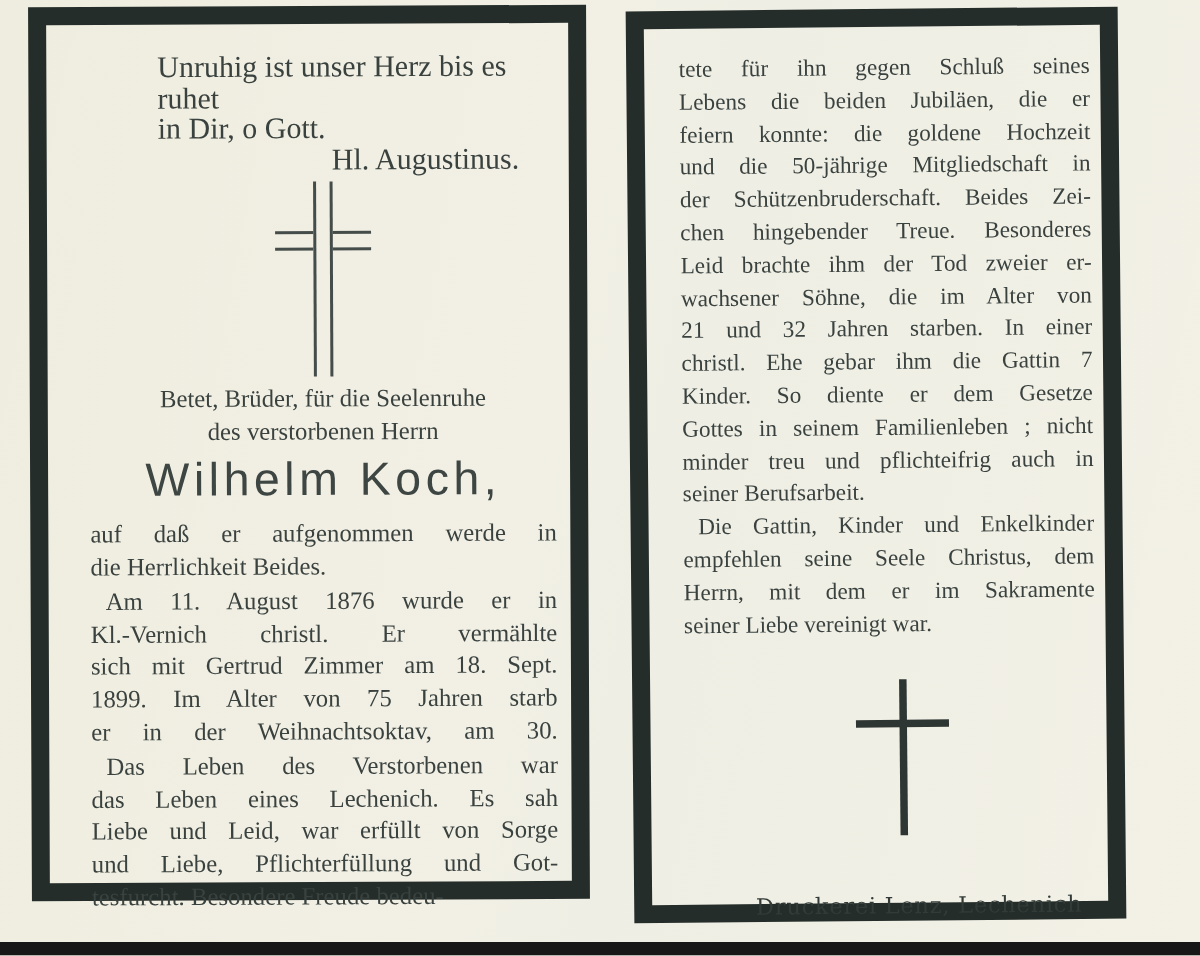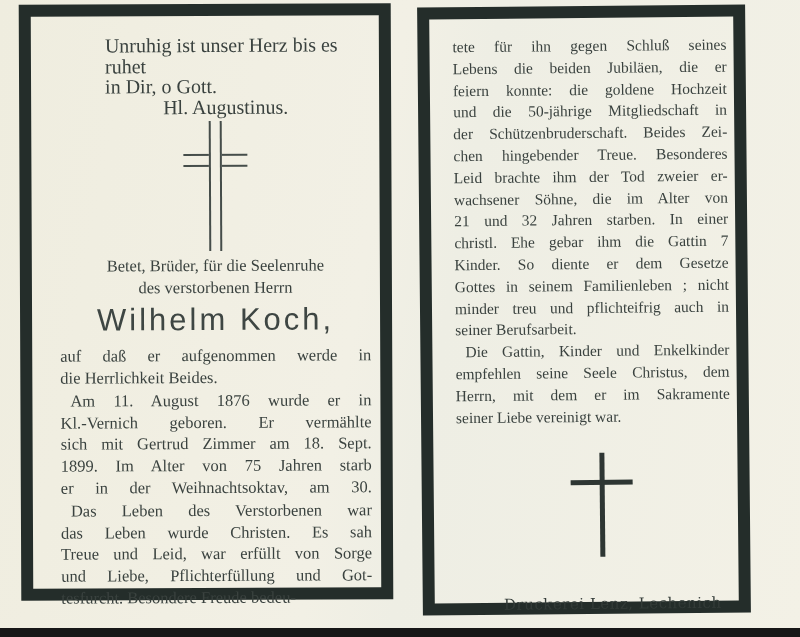--- a/index.html
+++ b/index.html
@@ -51,21 +51,21 @@
   .panel-right .para { font-size:15.5px; line-height:21.8px; }
 
   .centered .line { text-align:center; text-align-last:center; }
   .plain .line { text-align:left; text-align-last:left; }
 
   .epigraph {
     margin-left:46px; width:241px;
     font-size:20px; line-height:20.5px;
     margin-top:6px;
   }
-  .epigraph-attribution { text-align:center; margin-top:0px; }
+  .epigraph-attribution { text-align:right; margin-top:0px; }
 
   
   .cross-outline {
     position:relative;
     width:64px; height:130px;
     margin:4px auto 2px auto;
     flex:none;
   }
   .co-h {
     position:absolute; left:0; right:0; top:33px; height:13px;
@@ -149,30 +149,30 @@
 
       <div class="deceased-name">Wilhelm Koch,</div>
 
       <div class="para prayer">
           <span class="line">auf daß er aufgenommen werde in</span>
           <span class="line last-line">die Herrlichkeit Beides.</span>
         </div>
 
       <div class="para bio indent-first">
           <span class="line">Am 11. August 1876 wurde er in</span>
-          <span class="line">Kl.-Vernich geboren.  Er vermählte</span>
+          <span class="line">Kl.-Vernich christl.  Er vermählte</span>
           <span class="line">sich mit Gertrud Zimmer am 18. Sept.</span>
           <span class="line">1899.  Im Alter von 75 Jahren starb</span>
           <span class="line">er in der Weihnachtsoktav, am 30.</span>
         </div>
 
       <div class="para life indent-first">
           <span class="line">Das Leben des Verstorbenen war</span>
-          <span class="line">das Leben wurde Christen.  Es sah</span>
-          <span class="line">Treue und Leid, war erfüllt von Sorge</span>
+          <span class="line">das Leben eines Lechenich.  Es sah</span>
+          <span class="line">Liebe und Leid, war erfüllt von Sorge</span>
           <span class="line">und Liebe, Pflichterfüllung und Got-</span>
           <span class="line last-line">tesfurcht.  Besondere Freude bedeu-</span>
         </div>
 
     </div>
   </div>
 
   <div class="panel panel-right">
     <div class="inner">
 

